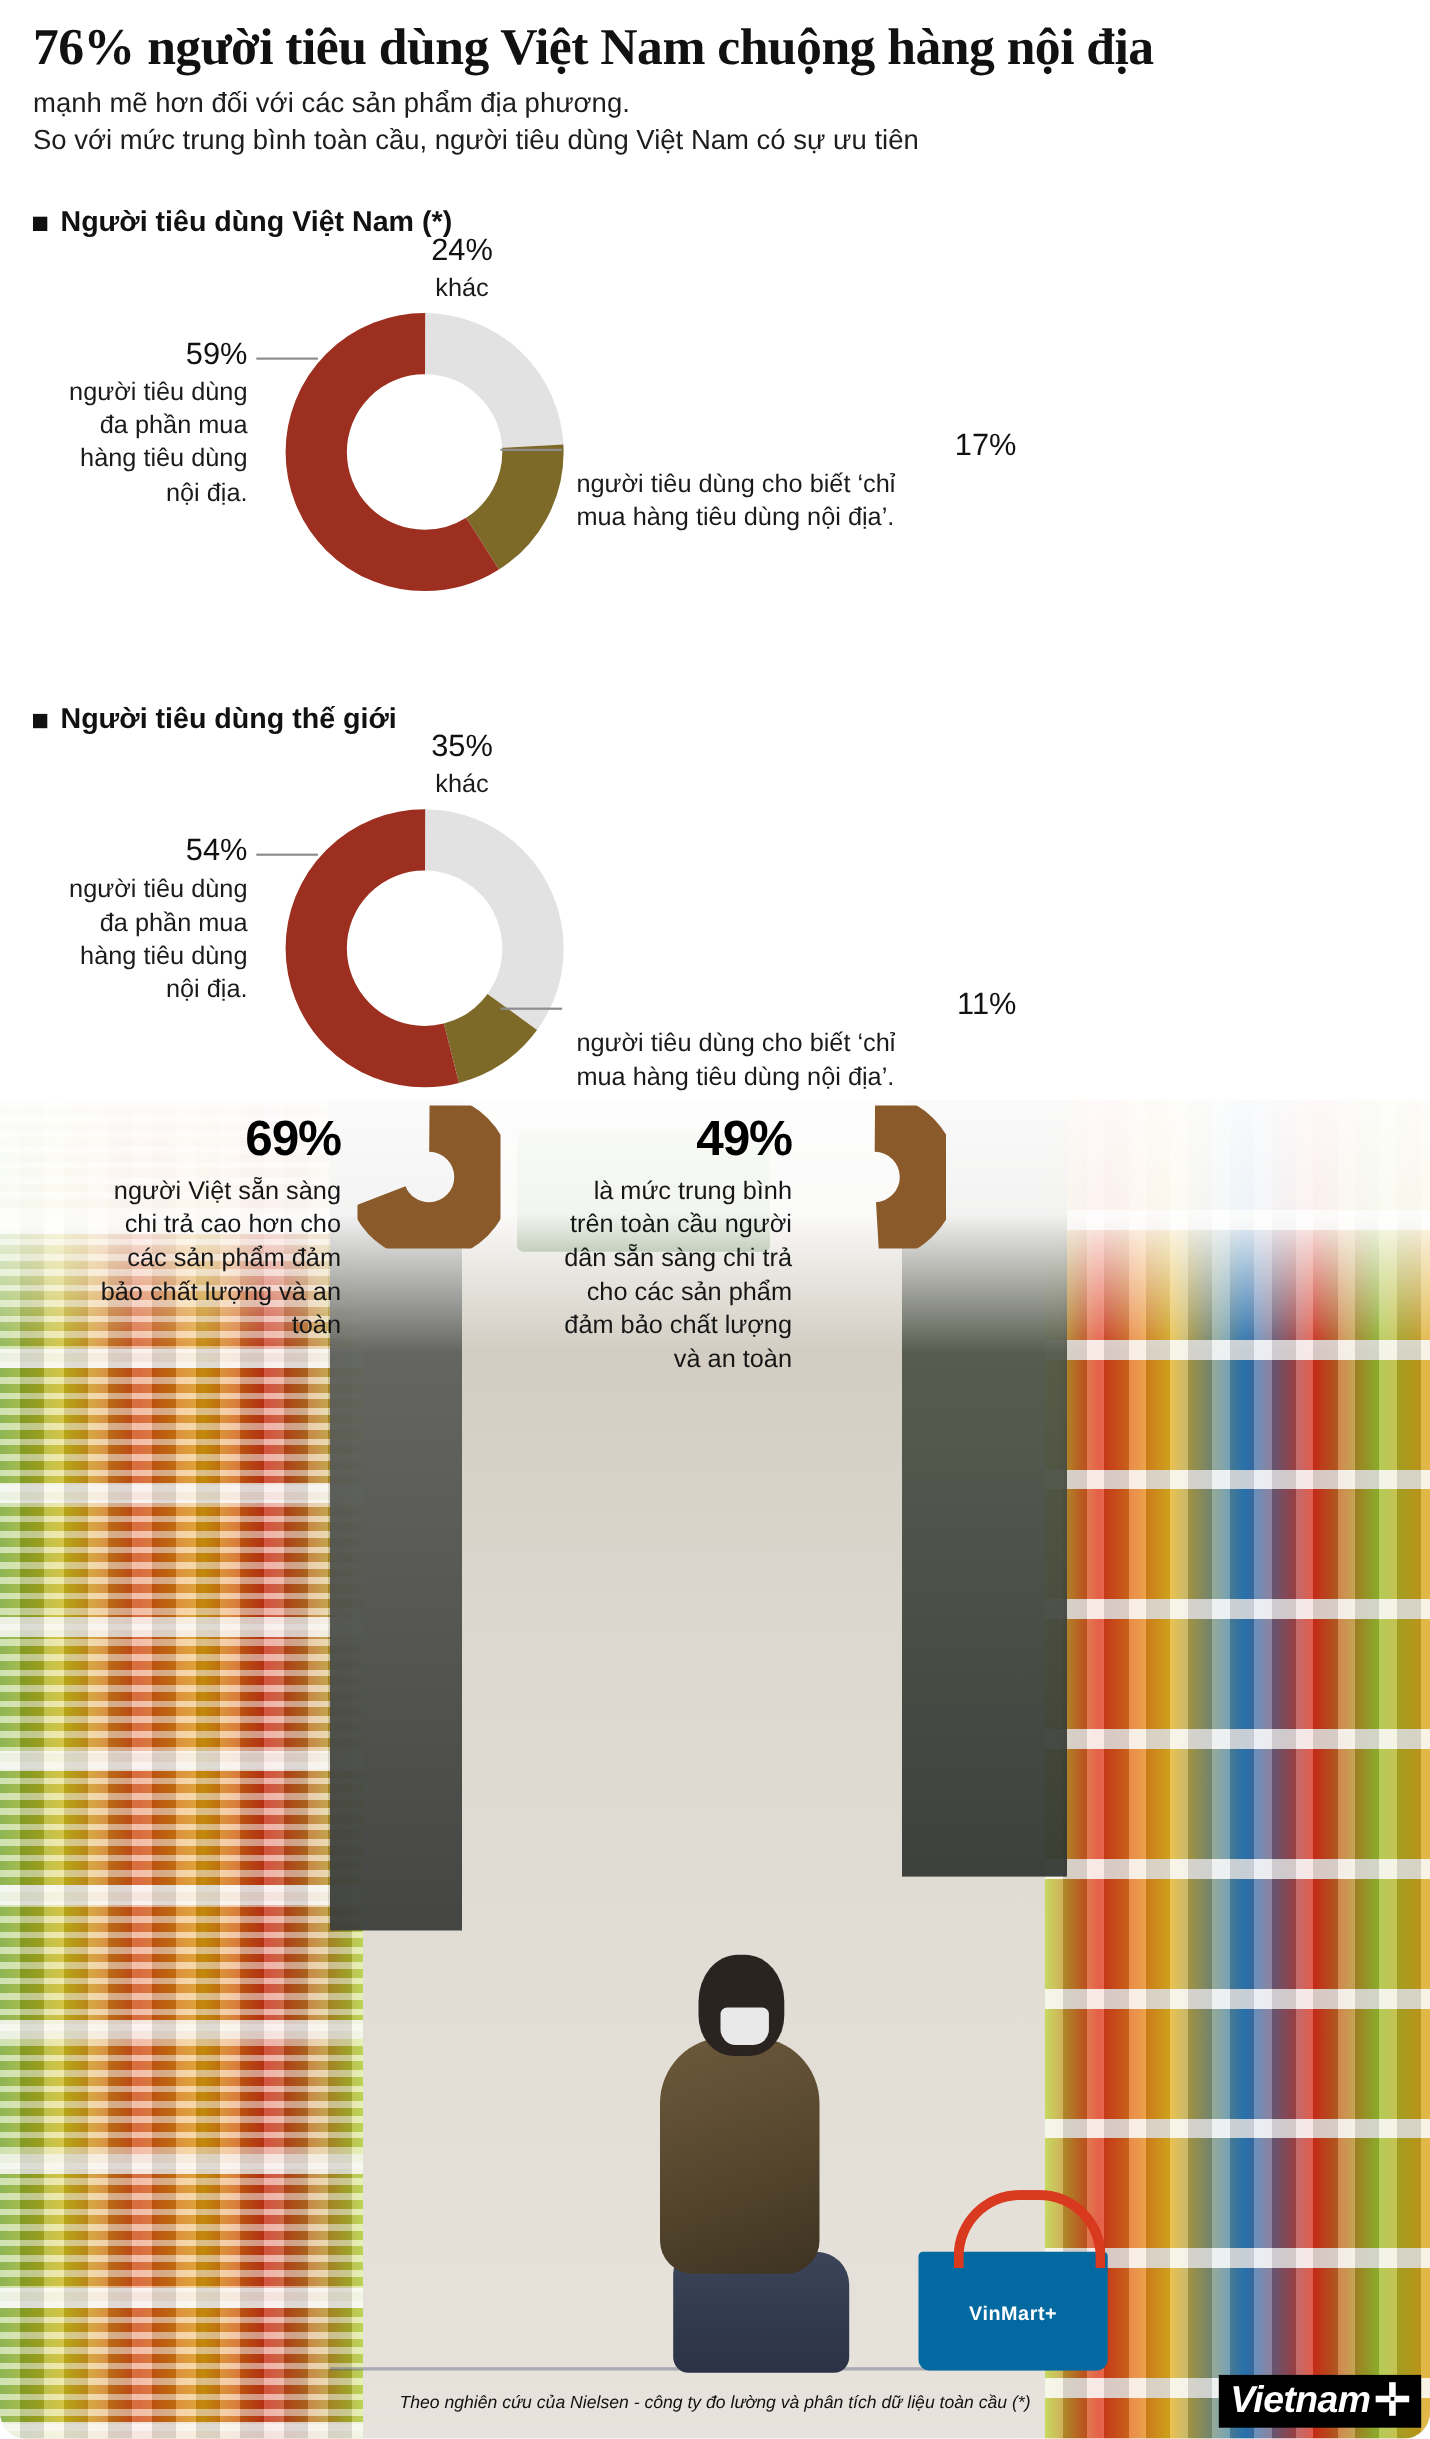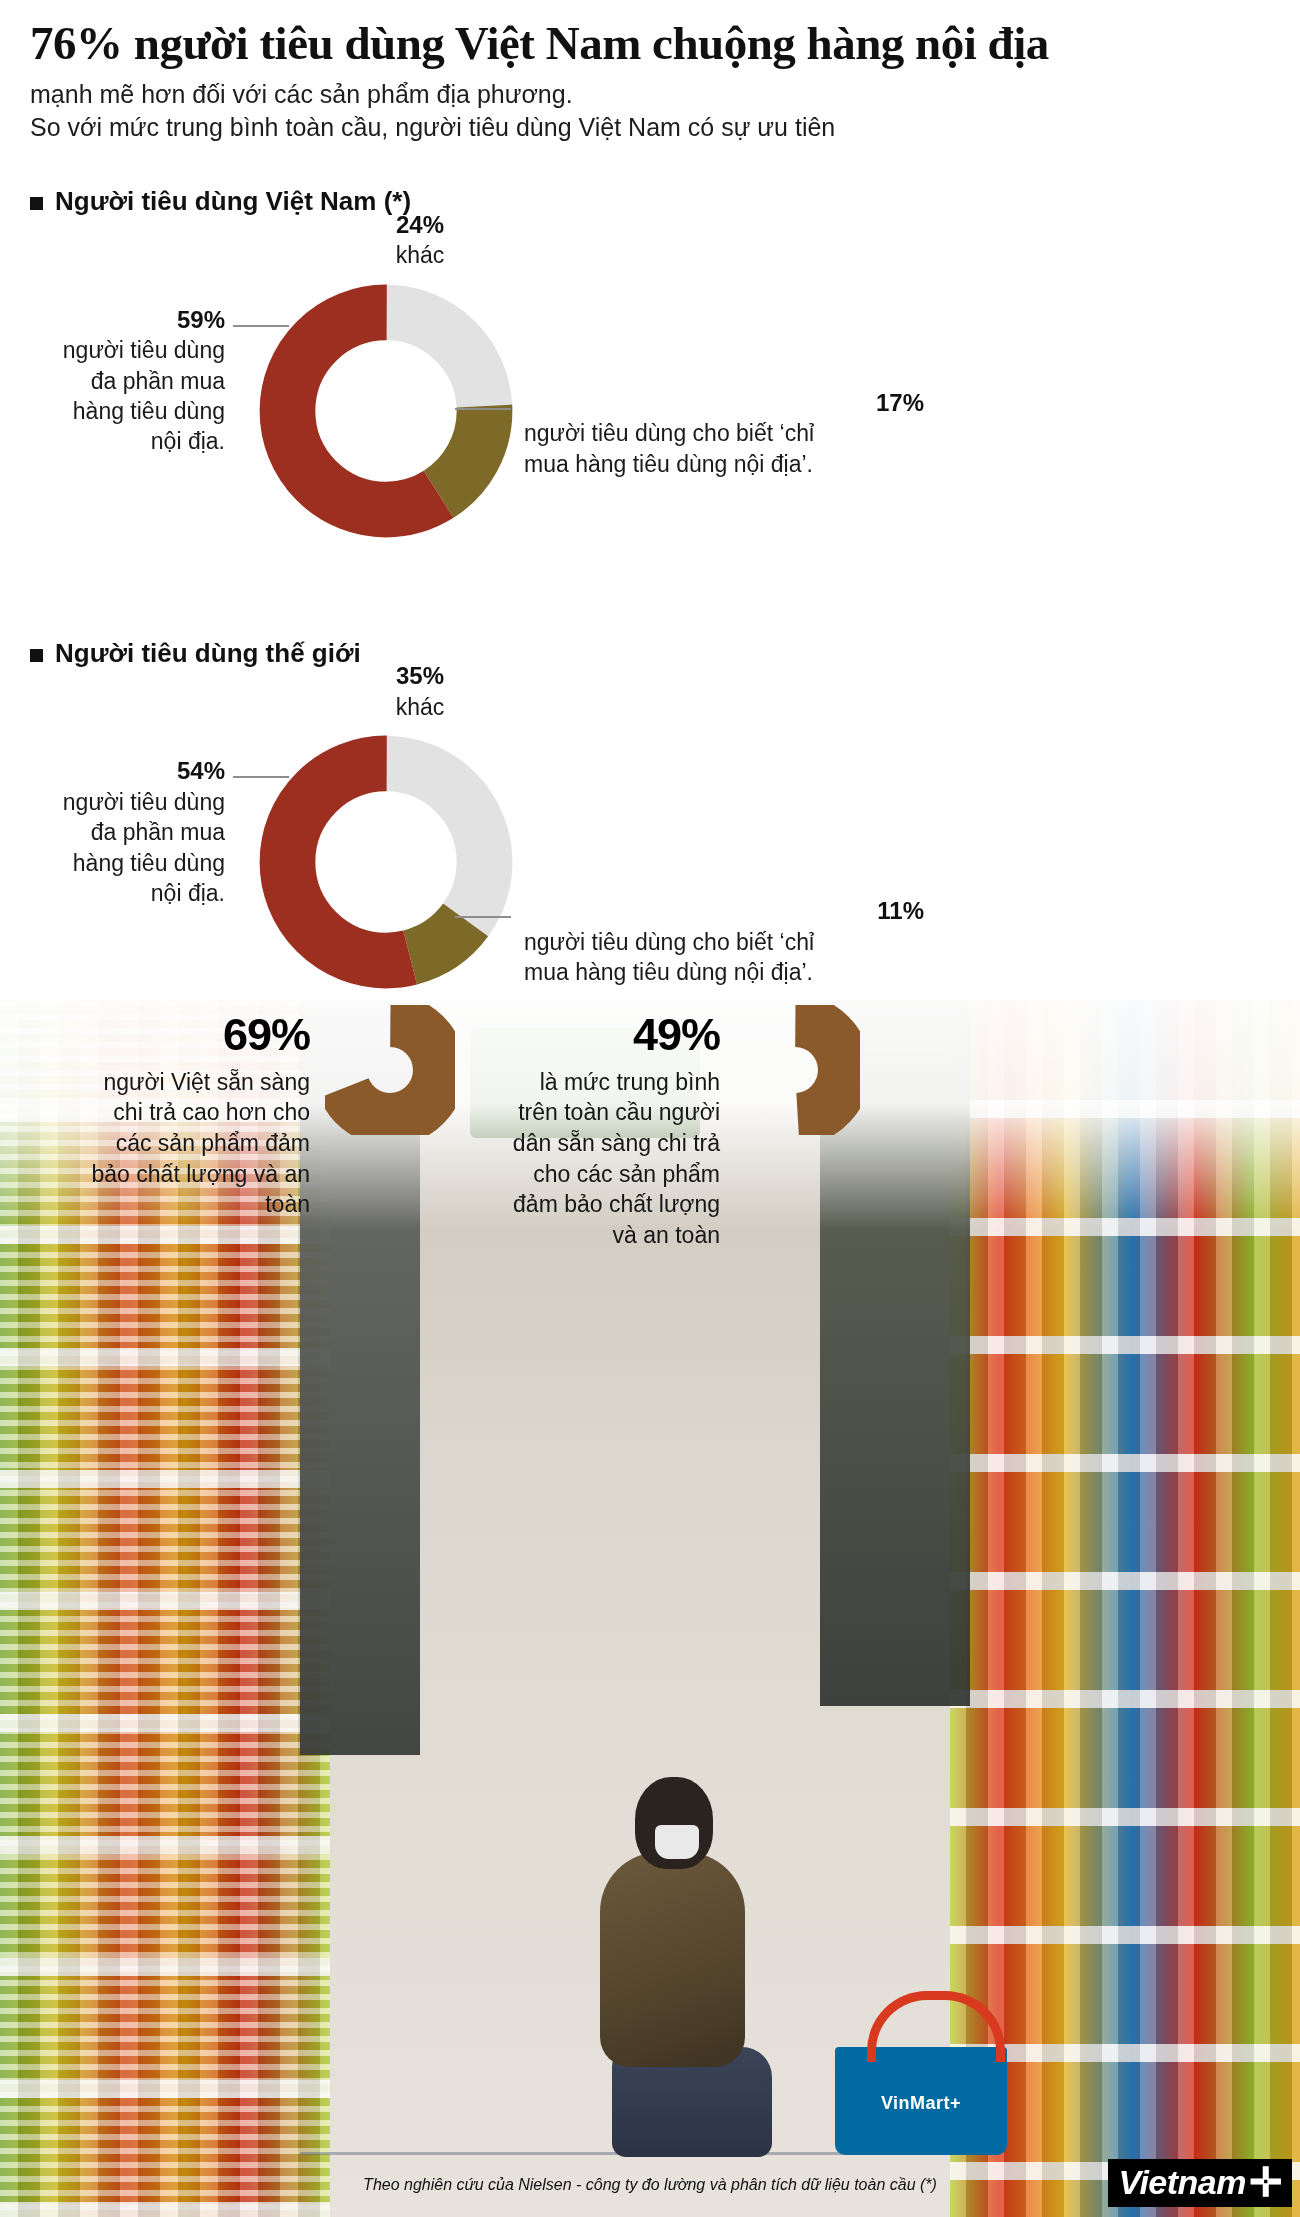--- a/index.html
+++ b/index.html
@@ -8,20 +8,21 @@
     background: #ffffff;
     font-family: "Liberation Sans", sans-serif;
     color: #1a1a1a;
   }
   #page {
     position: relative;
     width: 1300px;
     height: 2217px;
     background: #ffffff;
     overflow: hidden;
+    border-radius: 24px;
   }
 
   
   .header { padding: 18px 30px 0 30px; }
   .title {
     font-family: "Liberation Serif", serif;
     font-weight: bold;
     font-size: 47px;
     line-height: 1.08;
     letter-spacing: -0.5px;
@@ -70,22 +71,22 @@
   .donut-wrap { position: absolute; }
   .donut { display: block; }
 
   .lab {
     position: absolute;
     font-size: 23px;
     line-height: 1.32;
     color: #1a1a1a;
   }
   .lab .pct {
-    font-size: 24px;
-    font-weight: bold;
+    font-size: 28px;
+    font-weight: normal;
     display: block;
     color: #111;
   }
   .lab.right .pct { text-align: right; }
   .lab.left { text-align: right; }
   .lab.center { text-align: center; }
 
   .leader {
     position: absolute;
     height: 2px;

